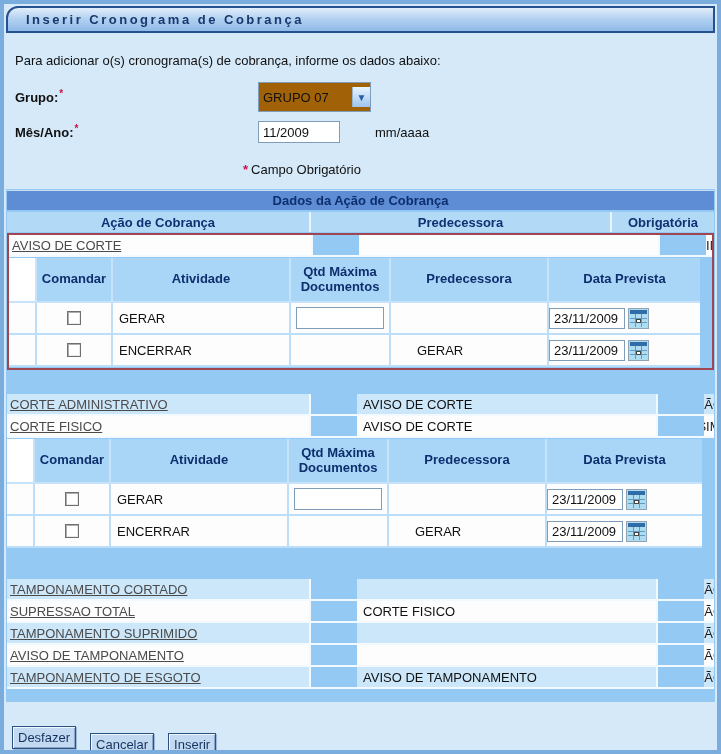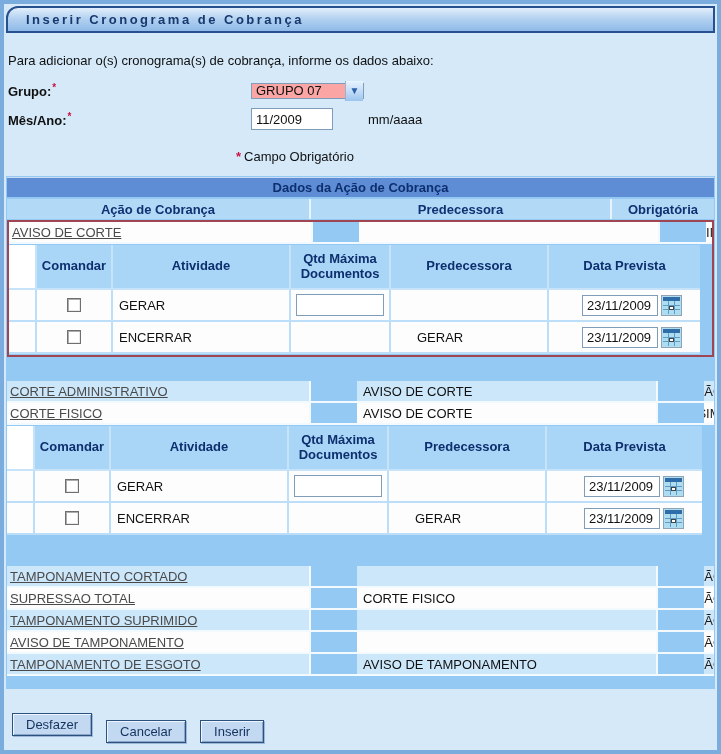--- a/index.html
+++ b/index.html
@@ -11,28 +11,28 @@
   
   .titlebar {
     margin:2px 2px 0 2px; height:27px;
     border:2px solid #27508f; border-radius:12px 0 0 0;
     background:linear-gradient(180deg,#e2eefb 0%, #b4d2f1 45%, #8fbae8 100%);
     display:flex; align-items:center; padding-left:18px;
   }
   .titlebar span { font-weight:bold; font-size:13px; color:#17396e; letter-spacing:2.5px; }
 
   
-  .form-area { padding:14px 8px 0 4px; }
+  .form-area { padding:14px 8px 0 11px; }
   .intro { margin:6px 0 14px 0; color:#101010; }
   .form-row { display:flex; align-items:center; margin-bottom:9px;gap:23px; }
   .form-row .lbl { width:220px; font-weight:bold; color:#101010; }
   .req { color:#cc1144; font-size:10px; vertical-align:super; font-weight:bold; margin-left:1px; }
 
   .select-box {
-    width:113px; height:16px; border:1px solid #7f9db9; background:#fca5a5;
+    width:113px; height:30px; border:1px solid #7f9db9; background:#a16207;
     display:flex; align-items:center; justify-content:space-between; cursor:default;
   }
   .select-box .sel-val { padding-left:4px; color:#111; }
   .sel-arrow {
     width:18px; height:20px; margin:0; border-left:1px solid #9ab4cc;
     background:linear-gradient(180deg,#e8f3fe 0%,#bcd9f6 60%,#9cc4ee 100%);
     display:flex; align-items:center; justify-content:center;
     color:#2b5fa8; font-size:10px;
   }
   .txt-input { height:22px; border:1px solid #7f9db9; background:#fff; padding:0 4px; font:13px "Liberation Sans",sans-serif; color:#111; }
@@ -77,41 +77,41 @@
     border-right:2px solid #c6e3fa; border-bottom:2px solid #c6e3fa;
   }
   .sub-head .s0 { background:#fff; }
   .subrow { display:flex; height:32px; }
   .subrow .sc {
     background:#fdfdfe; display:flex; align-items:center;
     border-right:2px solid #bcdef8; border-bottom:2px solid #bcdef8;
   }
   .s0 { width:28px; } .s1 { width:76px; justify-content:center; }
   .s2 { width:178px; padding-left:6px; } .s3 { width:100px; justify-content:center; }
-  .s4 { width:158px; padding-left:26px; } .s5 { flex:1; justify-content:flex-end; padding-right:18px; border-right:none !important; }
+  .s4 { width:158px; padding-left:26px; } .s5 { flex:1; justify-content:flex-start; padding-right:18px; border-right:none !important; }
   .sub-head .s2, .sub-head .s4 { padding-left:0; justify-content:center; }
   .sub-head .s5 { padding-right:0; justify-content:center; }
 
   .cb {
     appearance:none; -webkit-appearance:none; width:14px; height:14px;
     background:#fff; border:1px solid #6f6f6f;
     box-shadow:inset 1px 1px 0 #adadad, inset -1px -1px 0 #e9e9e9; cursor:pointer;
   }
   .qtd-input { width:88px; height:22px; }
   .date-input { width:76px; height:21px; margin-right:3px; }
   .cal-btn { width:21px; height:21px; padding:0; border:1px solid #8fa3b5; background:#cfe7f5; cursor:pointer; display:flex; }
   .cal-btn svg { display:block; }
 
   .region-gap { height:24px; }
   .region-gap2 { height:30px; }
 
   
   .footer-buttons { display:flex; margin:16px 8px 0 8px; align-items:center; }
   .btn {
-    height:23px; padding:0 13px; font:13px "Liberation Sans",sans-serif; color:#14335e;
+    height:23px; padding:0 5px; font:13px "Liberation Sans",sans-serif; color:#14335e;
     background:#c3d9f2; border:1px solid #2d517e; cursor:pointer;
     box-shadow:inset 1px 1px 0 #eef6ff, inset -1px -1px 0 #8aa6c8, 1px 1px 0 #9db8d8;
   }
   .btn + .btn { margin-left:14px;margin-top:15px; }
   .btn-right { margin-left:auto; }
 </style>
 </head>
 <body>
 
 <div class="frame">

